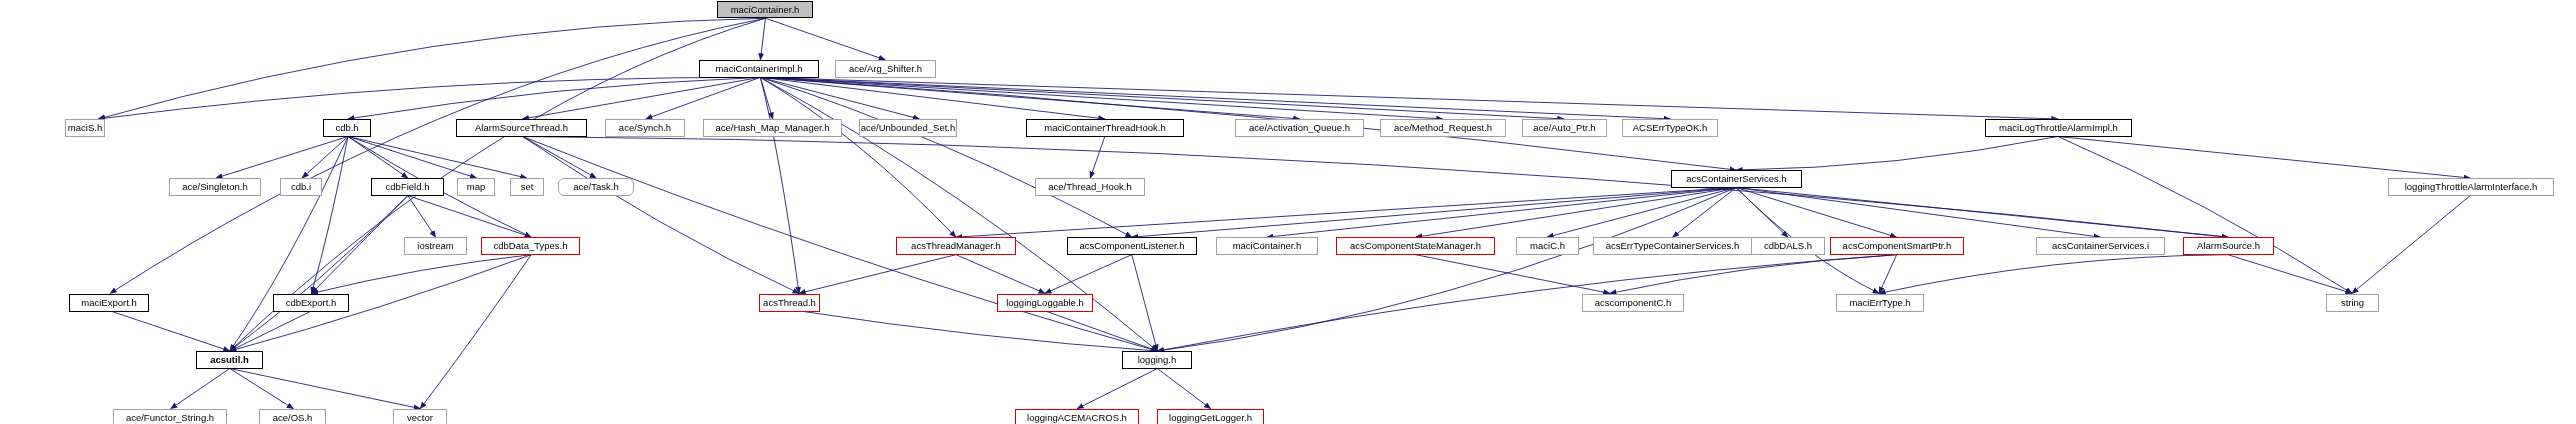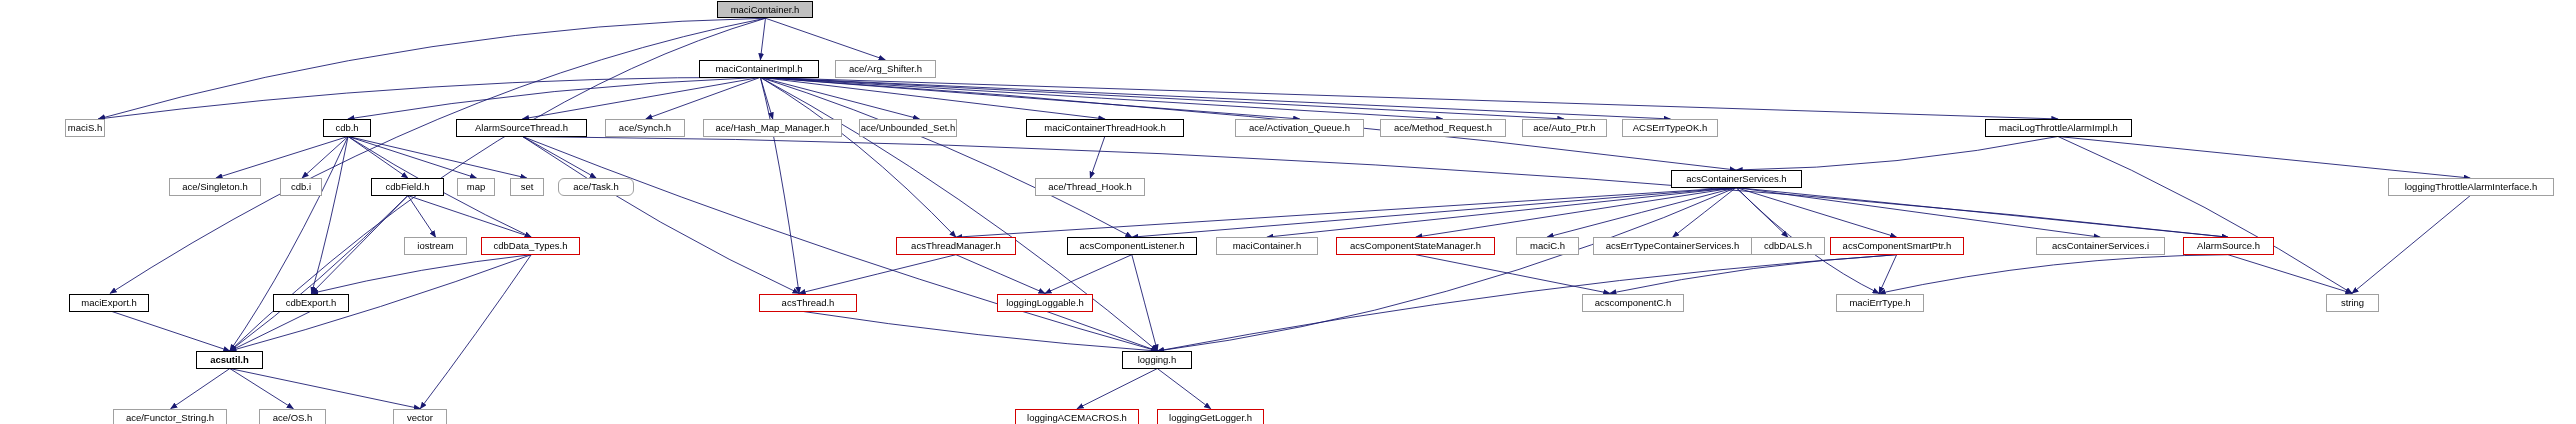--- a/index.html
+++ b/index.html
@@ -229,21 +229,21 @@
       </div>
       <div class="node red" style="left: 2183px; top: 237px; width: 91px;">
         <span>AlarmSource.h</span>
       </div>
       <div class="node black" style="left: 69px; top: 294px; width: 80px;">
         <span>maciExport.h</span>
       </div>
       <div class="node black" style="left: 273px; top: 294px; width: 76px;">
         <span>cdbExport.h</span>
       </div>
-      <div class="node red" style="left: 759px; top: 294px; width: 98px;">
+      <div class="node red" style="left: 759px; top: 294px; width: 61px;">
         <span>acsThread.h</span>
       </div>
       <div class="node red" style="left: 997px; top: 294px; width: 96px;">
         <span>loggingLoggable.h</span>
       </div>
       <div class="node " style="left: 1559px; top: 294px; width: 102px; margin-left: 23px;">
         <span>acscomponentC.h</span>
       </div>
       <div class="node " style="left: 1836px; top: 294px; width: 88px;">
         <span>maciErrType.h</span>

